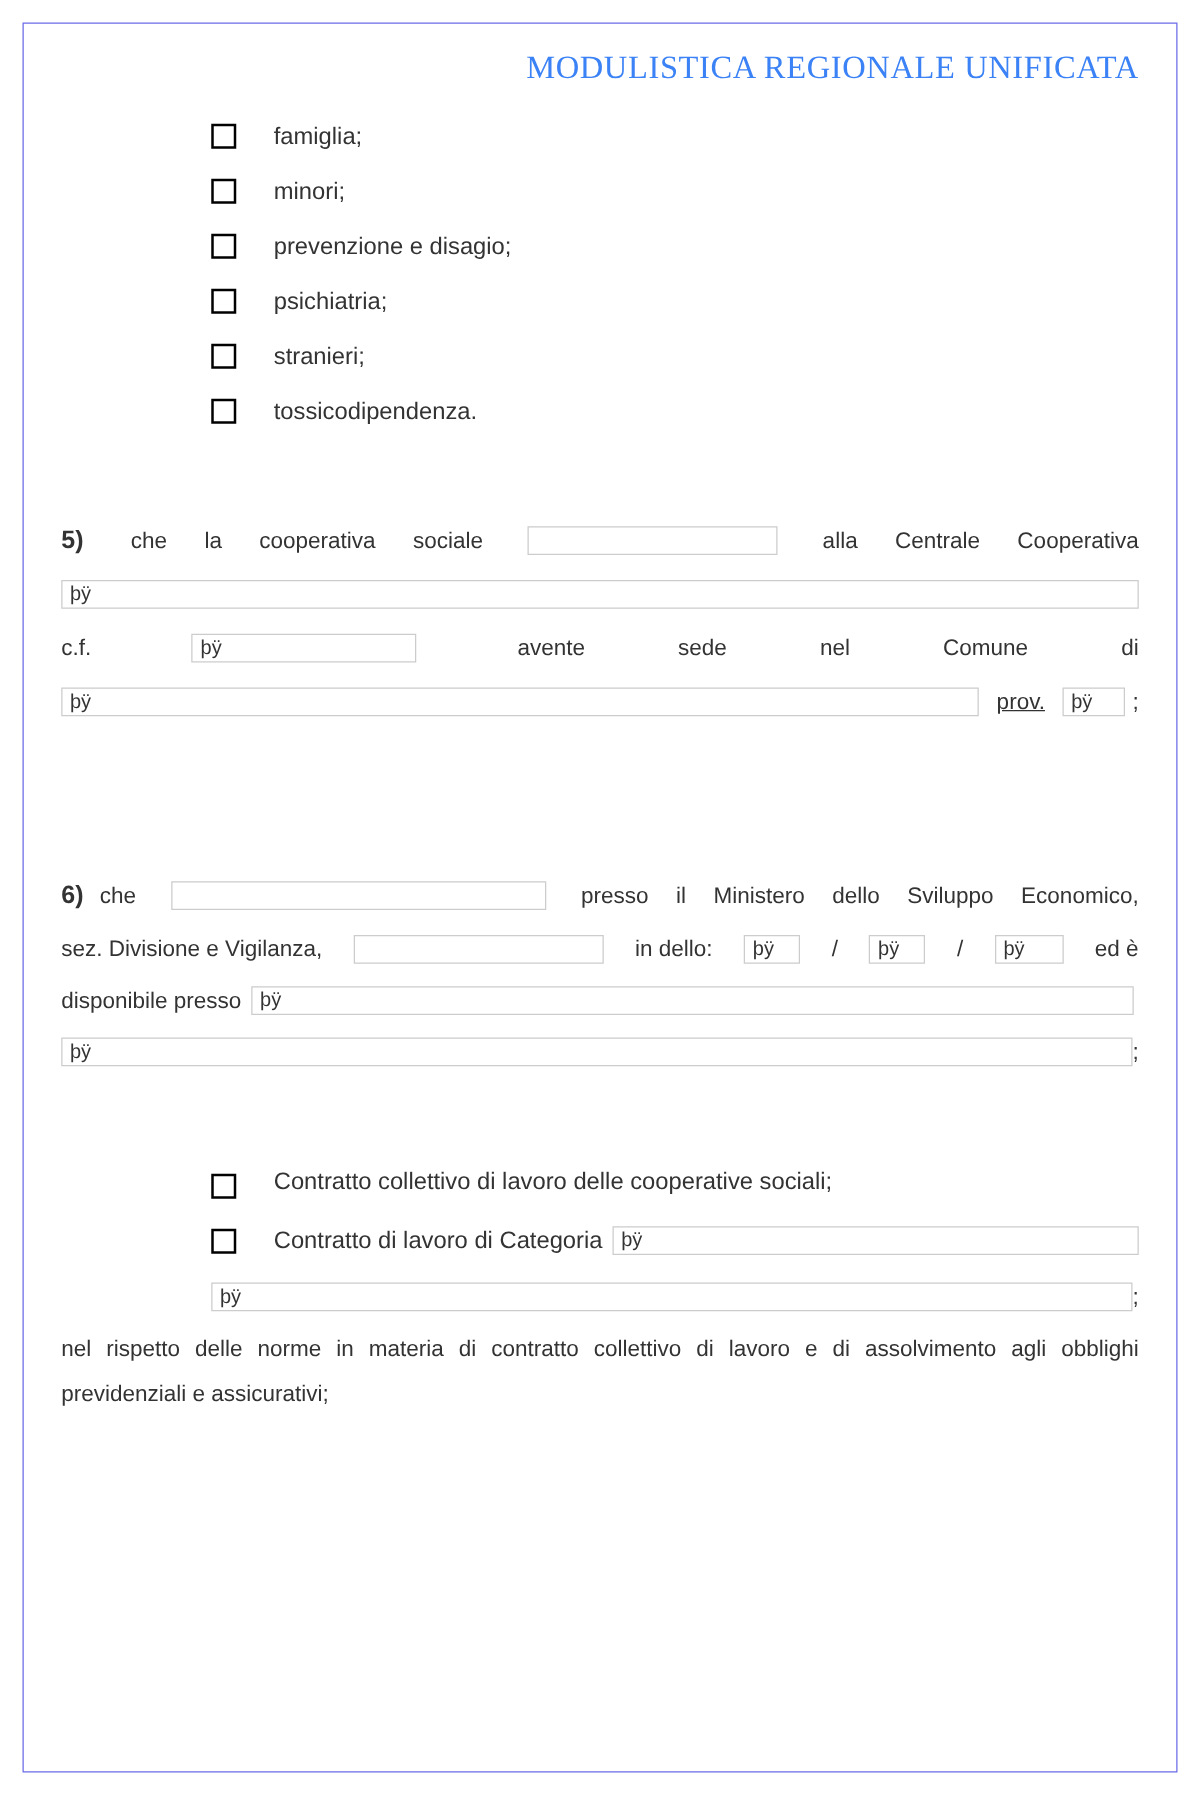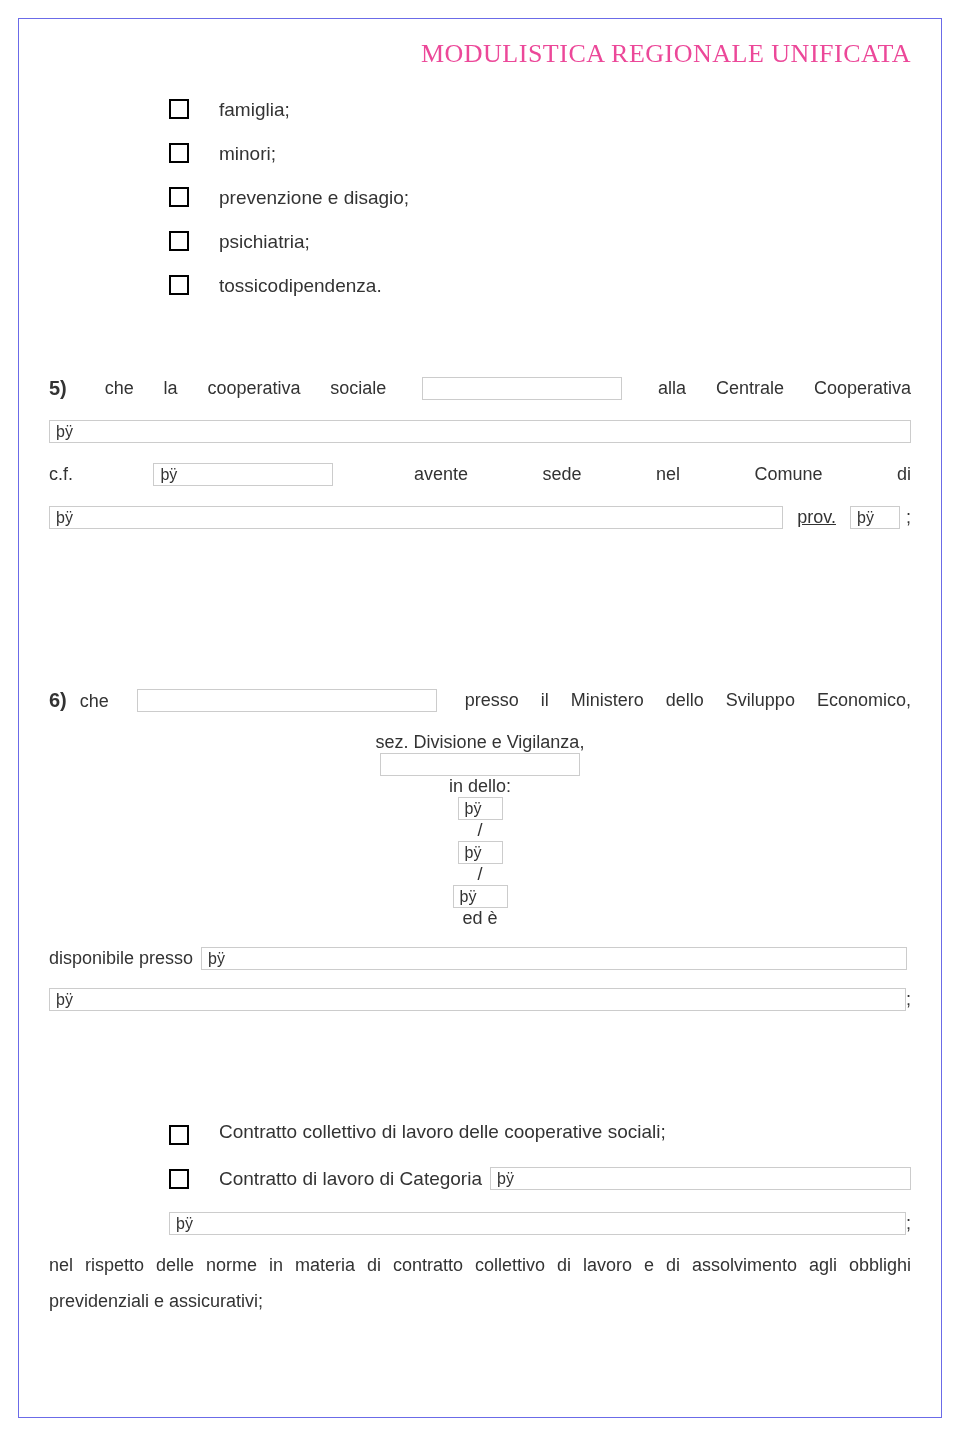--- a/index.html
+++ b/index.html
@@ -18,21 +18,21 @@
     .page-border {
       border: 1.5px solid #6b6be8;
       margin: 18px;
       padding: 20px 30px 30px 30px;
       min-height: 1400px;
     }
     .header {
       text-align: right;
       font-family: "Georgia", "Times New Roman", serif;
       font-size: 26px;
-      color: #ec4899;
+      color: #3b82f6;
       letter-spacing: 0.5px;
       margin-bottom: 30px;
     }
     .checkbox-list {
       margin-left: 120px;
     }
     .checkbox-row {
       display: flex;
       align-items: flex-start;
       margin-bottom: 22px;
@@ -42,21 +42,21 @@
       height: 20px;
       border: 2px solid #000;
       flex-shrink: 0;
       margin-right: 30px;
     }
     .checkbox-label {
       font-size: 19px;
       color: #333;
     }
     .section {
-      margin-top: 60px;
+      margin-top: 32px;
     }
     .section-5 {
       margin-top: 80px;
     }
     .bold-num {
       font-weight: bold;
       font-family: "Segoe UI", Arial, sans-serif;
       font-size: 20px;
       margin-right: 8px;
     }
@@ -126,20 +126,24 @@
       <div class="checkbox"></div>
       <div class="checkbox-label">minori;</div>
     </div>
     <div class="checkbox-row">
       <div class="checkbox"></div>
       <div class="checkbox-label">prevenzione e disagio;</div>
     </div>
     <div class="checkbox-row">
       <div class="checkbox"></div>
       <div class="checkbox-label">psichiatria;</div>
+    </div>
+    <div class="checkbox-row">
+      <div class="checkbox"></div>
+      <div class="checkbox-label">stranieri;</div>
     </div>
     <div class="checkbox-row">
       <div class="checkbox"></div>
       <div class="checkbox-label">tossicodipendenza.</div>
     </div>
   </div>
 
   <div class="section section-5">
     <div class="line-justify row-gap">
       <span class="bold-num">5)</span>
@@ -186,21 +190,21 @@
       </span>
       <span class="field" style="width:300px;"></span>
       <span class="txt">presso</span>
       <span class="txt">il</span>
       <span class="txt">Ministero</span>
       <span class="txt">dello</span>
       <span class="txt">Sviluppo</span>
       <span class="txt">Economico,</span>
     </div>
 
-    <div style="display:flex;align-items:center;justify-content:space-between;margin-bottom:18px;flex-direction:column;">
+    <div style="display:flex;align-items:center;justify-content:space-between;margin-bottom:18px;">
       <span class="txt">sez. Divisione e Vigilanza,</span>
       <span class="field" style="width:200px;"></span>
       <span class="txt">in dello:</span>
       <span class="field" style="width:45px;">þÿ</span>
       <span class="txt">/</span>
       <span class="field" style="width:45px;">þÿ</span>
       <span class="txt">/</span>
       <span class="field" style="width:55px;">þÿ</span>
       <span class="txt">ed è</span>
     </div>

